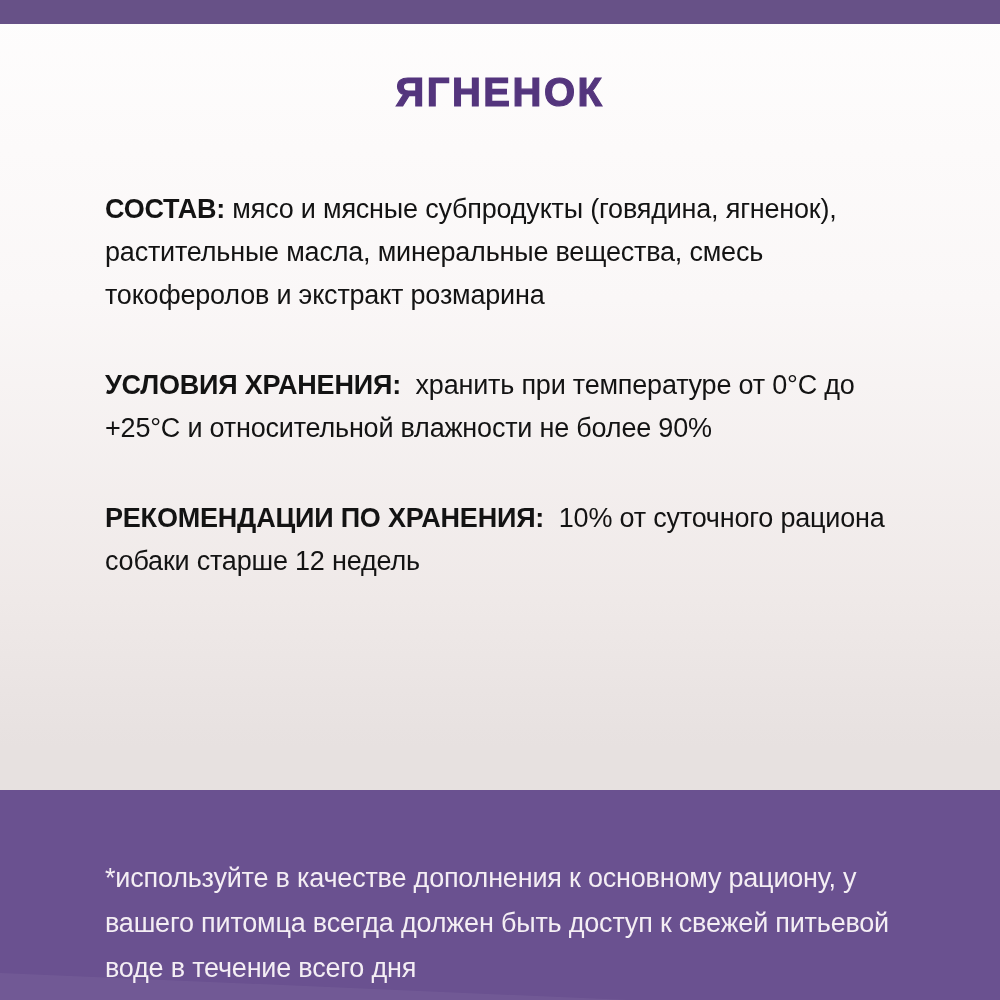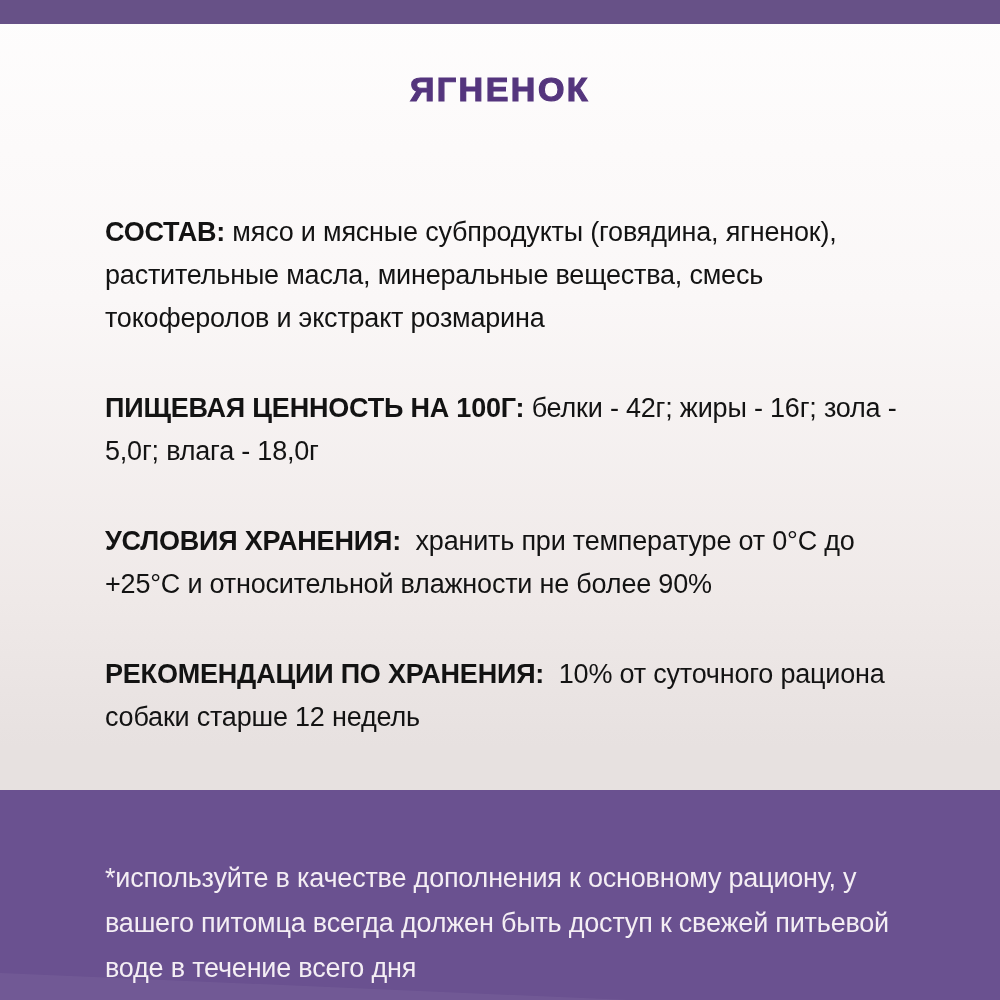--- a/index.html
+++ b/index.html
@@ -22,36 +22,35 @@
     height: 24px;
     background: #675187;
   }
   .title {
     position: absolute;
     top: 70px;
     left: 0;
     width: 1000px;
     margin: 0;
     text-align: center;
-    font-size: 34px;
+    font-size: 40px;
     font-weight: 800;
     letter-spacing: 2.5px;
     color: #54357d;
     -webkit-text-stroke: 1.2px #54357d;
   }
   .content {
     position: absolute;
     top: 188px;
     left: 105px;
     width: 796px;
     color: #131313;
     font-size: 27px;
     line-height: 43px;
     letter-spacing: -0.2px;
-    margin-top: 23px;
   }
   .block {
     margin: 0 0 47px 0;
   }
   .block b {
     font-weight: 700;
   }
   .block .val {
     white-space: pre-wrap;
   }
@@ -95,21 +94,20 @@
 <body>
 
 <div class="page">
   <div class="top-bar"></div>
 
   <h1 class="title">ЯГНЕНОК</h1>
 
   <main class="content">
     <p class="block"><b>СОСТАВ:</b><span class="val"> мясо и мясные субпродукты (говядина, ягненок), растительные масла, минеральные вещества, смесь токоферолов и экстракт розмарина</span></p>
 
-    <p class="block"><b>ПИЩЕВАЯ ЦЕННОСТЬ НА 100Г:</b><span class="val"> белки - 42г; жиры - 16г; зола - 5,0г; влага - 18,0г</span></p>
 
 
     <p class="block"><b>УСЛОВИЯ ХРАНЕНИЯ:</b><span class="val">  хранить при температуре от 0°С до +25°С и относительной влажности не более 90%</span></p>
 
     <p class="block"><b>РЕКОМЕНДАЦИИ ПО ХРАНЕНИЯ:</b><span class="val">  10% от суточного рациона собаки старше 12 недель</span></p>
   </main>
 
   <footer class="footer">
     <p>*используйте в качестве дополнения к основному рациону, у вашего питомца всегда должен быть доступ к свежей питьевой воде в течение всего дня</p>
   </footer>

